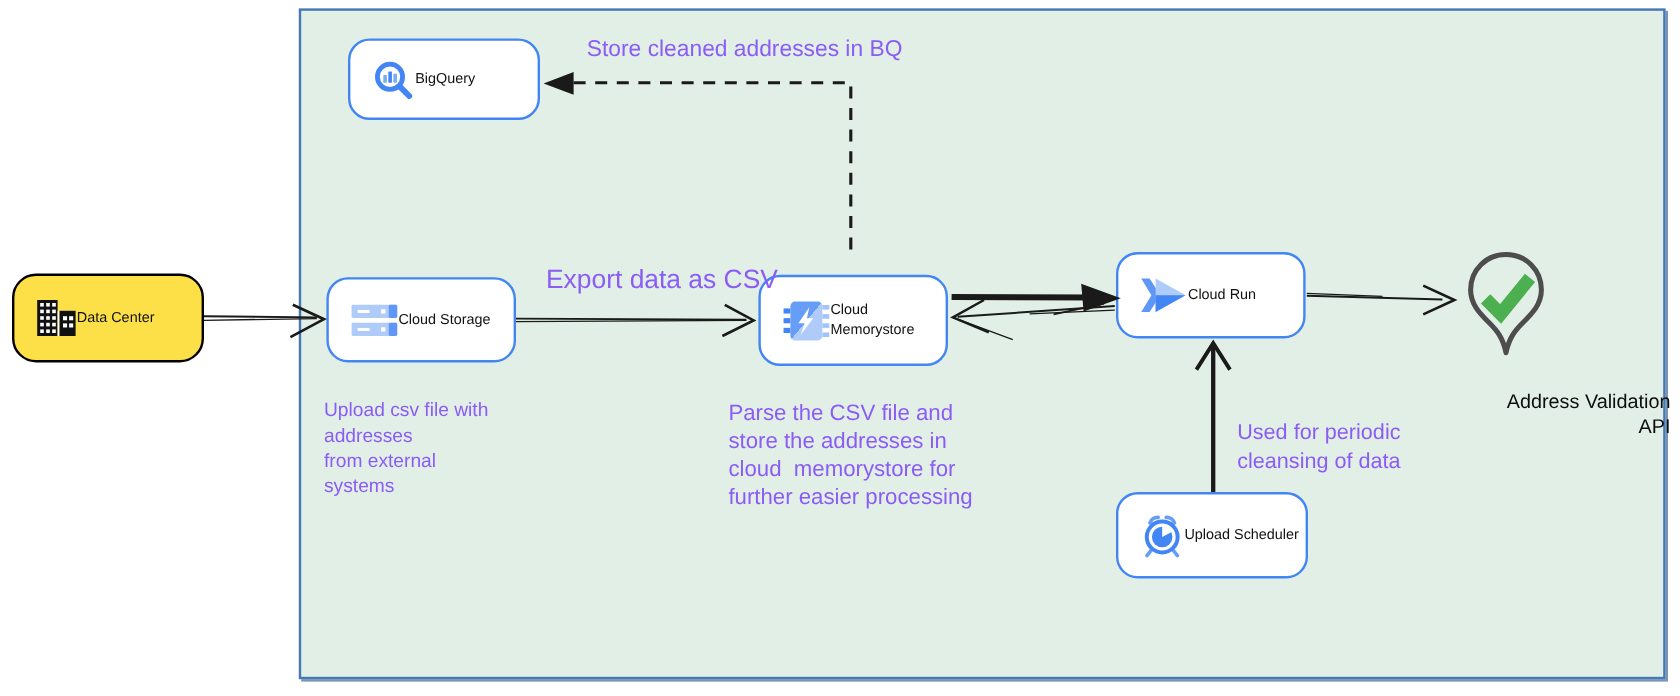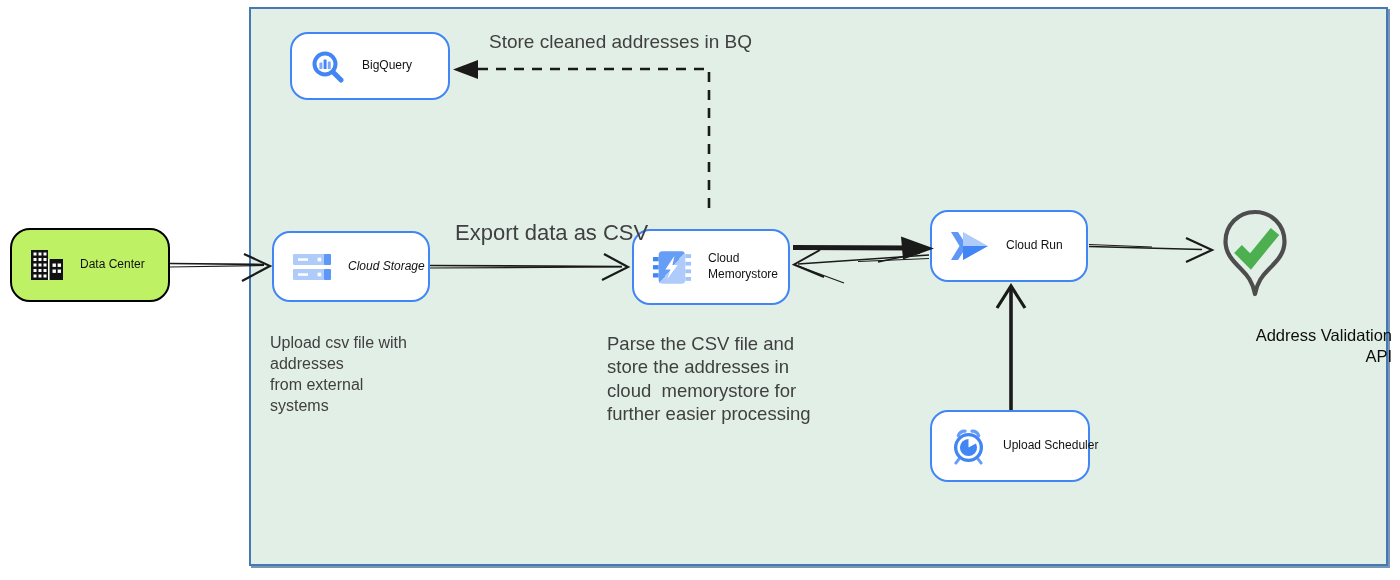--- a/index.html
+++ b/index.html
@@ -9,28 +9,28 @@
     font-family:"Liberation Sans",sans-serif;overflow:hidden;color:#0d0d0d;
   }
   .gcp-container{
     position:absolute;left:249px;top:7px;width:1139px;height:559px;
     background:#e2efe6;border:2px solid #4678b4;box-sizing:border-box;
     box-shadow:2px 2px 0 rgba(48,92,142,.65);z-index:0;
   }
   .node{
     position:absolute;display:flex;align-items:center;box-sizing:border-box;
     background:#ffffff;border:2px solid #4285f4;border-radius:18px;
-    padding-left:18px;gap:16px;z-index:1;
-  }
-  .node.gray{background:#bef264;border:2.5px solid #000;border-radius:20px;}
+    padding-left:18px;z-index:1;
+  }
+  .node.gray{background:#fde047;border:2.5px solid #000;border-radius:20px;}
   .node .icon{flex:0 0 auto;display:flex;align-items:center;}
   .node .nlabel{font-size:12px;line-height:1.3;color:#111;}
   .nowrap{white-space:nowrap;}
   .note{
-    position:absolute;white-space:pre-wrap;color:#404040;z-index:3;
+    position:absolute;white-space:pre-wrap;color:#8b5cf6;z-index:3;
   }
   .wires{position:absolute;left:0;top:0;width:1400px;height:580px;z-index:2;pointer-events:none;}
   .pin{position:absolute;left:1222px;top:209px;z-index:1;}
   .pin-label{position:absolute;left:1240px;top:325px;width:152px;font-size:16.5px;line-height:1.3;z-index:3;text-align:right;}
 </style>
 </head>
 <body>
 
 <div class="canvas">
 
@@ -113,21 +113,21 @@
         <circle cx="15" cy="15" r="10.5" fill="#ffffff" stroke="#4285f4" stroke-width="4"></circle>
         <rect x="9.4" y="13.5" width="3" height="6.5" rx="0.6" fill="#7baaf7"></rect>
         <rect x="13.6" y="10.5" width="3" height="9.5" rx="0.6" fill="#4285f4"></rect>
         <rect x="17.8" y="12.5" width="3" height="7.5" rx="0.6" fill="#7baaf7"></rect>
         <path d="M23,23 L31,31" stroke="#4285f4" stroke-width="5" stroke-linecap="round"></path>
       </svg>
     </span>
     <span class="nlabel nowrap">BigQuery</span>
   </div>
 
-  <div class="node" style="left:272px;top:231px;width:158px;height:71px;font-style:italic;">
+  <div class="node" style="left:272px;top:231px;width:158px;height:71px;">
     <span class="icon">
       <svg width="40" height="30" viewBox="0 0 40 30">
         <rect x="1" y="2" width="38" height="11" rx="1.2" fill="#aecbfa"></rect>
         <rect x="32" y="2" width="7" height="11" rx="1.2" fill="#5e97f6"></rect>
         <rect x="6" y="6.3" width="10" height="2.5" fill="#ffffff"></rect>
         <rect x="25.6" y="5.7" width="3.6" height="3.6" fill="#ffffff"></rect>
         <rect x="1" y="17" width="38" height="11" rx="1.2" fill="#aecbfa"></rect>
         <rect x="32" y="17" width="7" height="11" rx="1.2" fill="#5e97f6"></rect>
         <rect x="6" y="21.3" width="10" height="2.5" fill="#ffffff"></rect>
         <rect x="25.6" y="20.7" width="3.6" height="3.6" fill="#ffffff"></rect>
@@ -202,14 +202,16 @@
   <div class="note" style="left:489px;top:31px;font-size:19px;">Store cleaned addresses in BQ</div>
   <div class="note" style="left:455px;top:220px;font-size:22px;">Export data as CSV</div>
   <div class="note" style="left:270px;top:332px;font-size:16px;line-height:1.32;">Upload csv file with
 addresses
 from external
 systems</div>
   <div class="note" style="left:607px;top:332px;font-size:18.5px;line-height:1.26;">Parse the CSV file and
 store the addresses in
 cloud  memorystore for
 further easier processing</div>
+  <div class="note" style="left:1031px;top:349px;font-size:18px;line-height:1.33;">Used for periodic
+cleansing of data</div>
 
 </div>
 
 </body></html>

